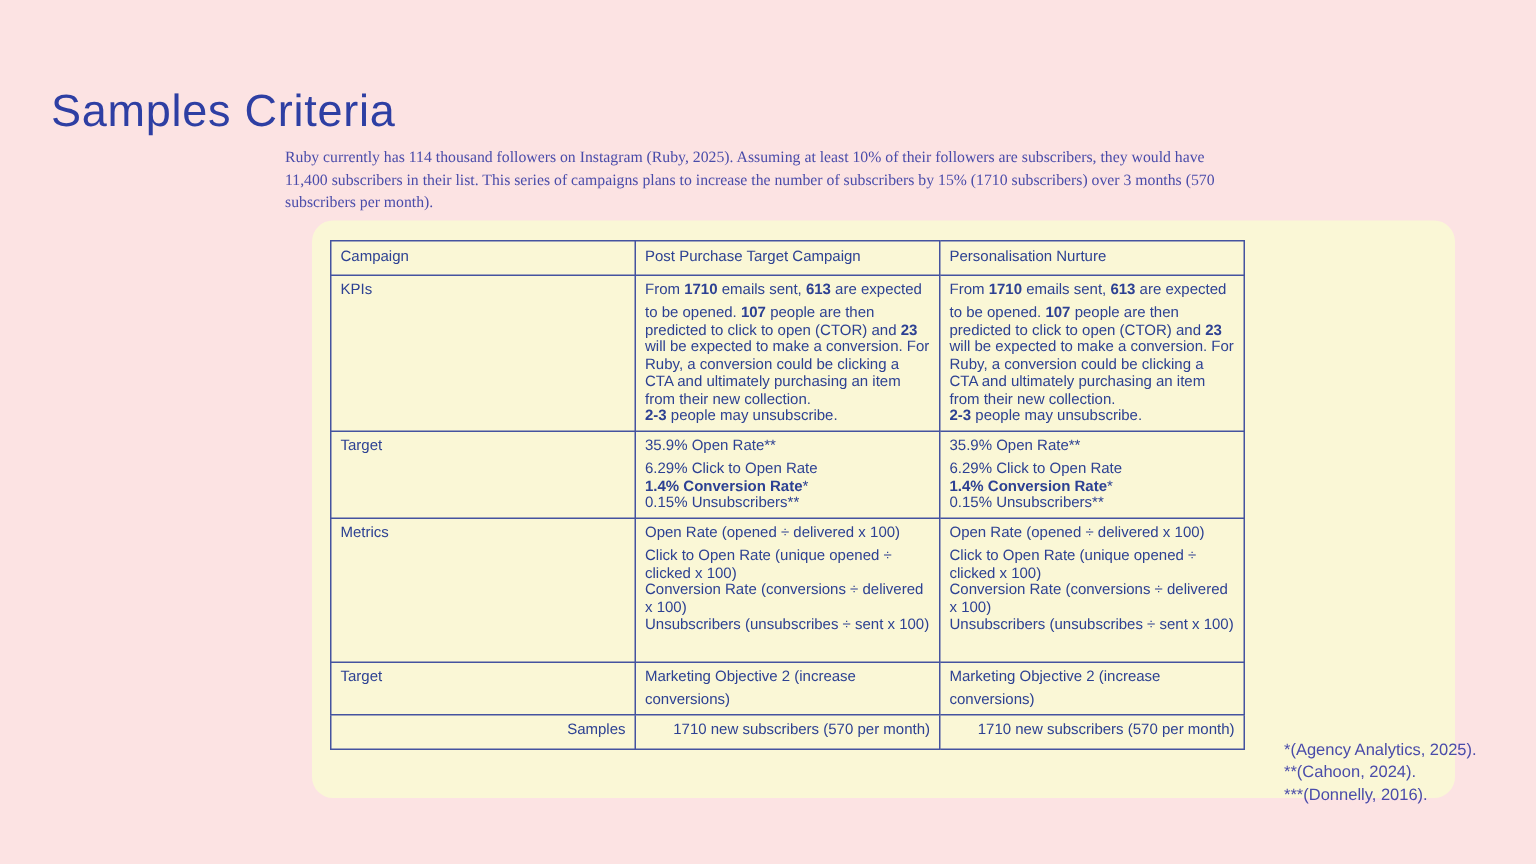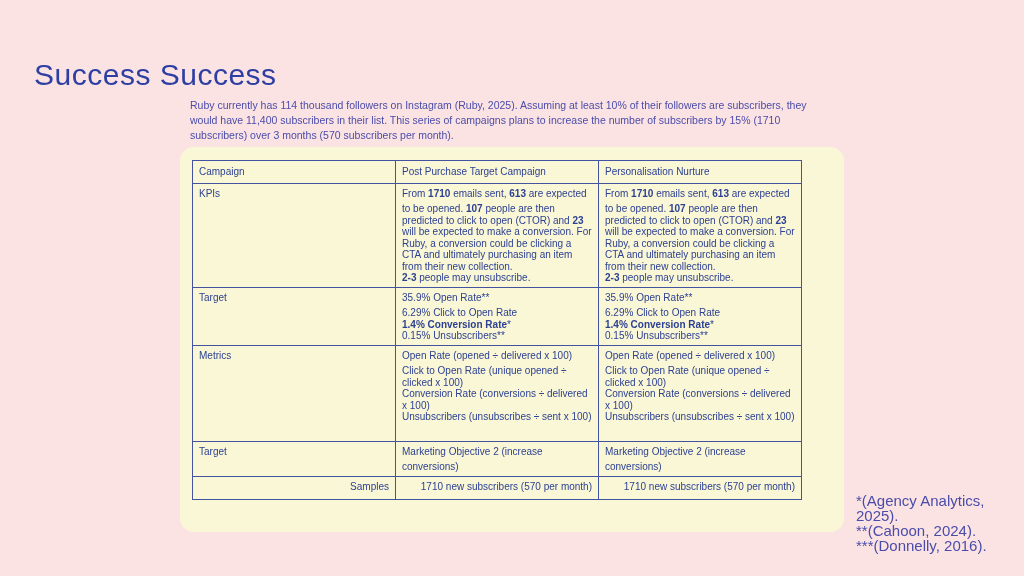--- a/index.html
+++ b/index.html
@@ -13,24 +13,25 @@
   .slide-title {
     position: absolute; left: 34px; top: 38px;
     font-size: 30px; font-weight: 400;
     color: var(--title, #2e3fa3);
     letter-spacing: 0.5px;
   }
   .intro {
     position: absolute; left: 190px; top: 87px; width: 642px;
     font-size: 10.5px; line-height: 15px;
     color: var(--body, #4a4caa);
+    font-family: Liberation Serif, serif;
   }
   .panel {
-    position: absolute; left: 180px; top: 147px;
-    width: 664px; height: 385px;
+    position: absolute; left: 208px; top: 147px;
+    width: 762px; height: 385px;
     background: var(--panel, #faf7d6);
     border-radius: 14px;
     text-decoration: underline;
   }
   table.criteria {
     position: absolute; left: 12px; top: 13px;
     width: 609px;
     border-collapse: collapse;
     table-layout: fixed;
   }
@@ -49,28 +50,28 @@
   tr.r-target td  { height: 58px; margin-left: 40px; }
   tr.r-metrics td { height: 96px; }
   tr.r-report td  { height: 30px; }
   tr.r-segment td { height: 24px; }
   tr.r-samples td { height: 23px; text-align: right; }
   td.label-cell { padding-top: 6px; }
   tr.r-head td.label-cell { padding-top: 2px; }
   .para + .para { margin-top: 3.5px; }
   .footnotes {
     position: absolute; left: 856px; top: 493px;
-    font-size: 15px; line-height: 15px;
+    font-size: 11px; line-height: 15px;
     color: var(--body, #4a4caa);
   }
 </style>
 </head>
 <body>
 
-<h1 class="slide-title">Success Success</h1>
+<h1 class="slide-title">Samples Criteria</h1>
 
 <p class="intro">Ruby currently has 114 thousand followers on Instagram (Ruby, 2025). Assuming at least 10% of their followers are subscribers, they would have 11,400 subscribers in their list. This series of campaigns plans to increase the number of subscribers by 15% (1710 subscribers) over 3 months (570 subscribers per month).</p>
 
 <div class="panel">
   <table class="criteria">
     <colgroup>
       <col style="width:203px">
         <col style="width:203px">
         <col style="width:203px">
     </colgroup>

